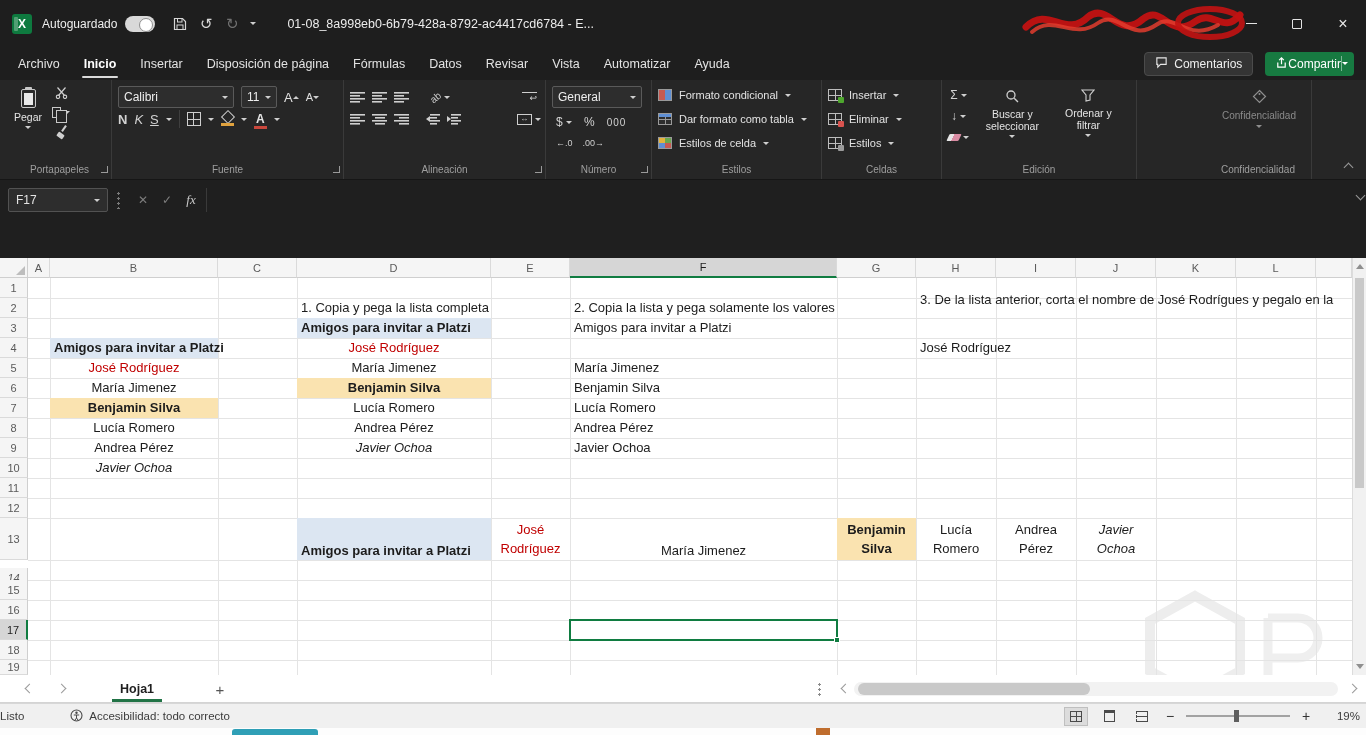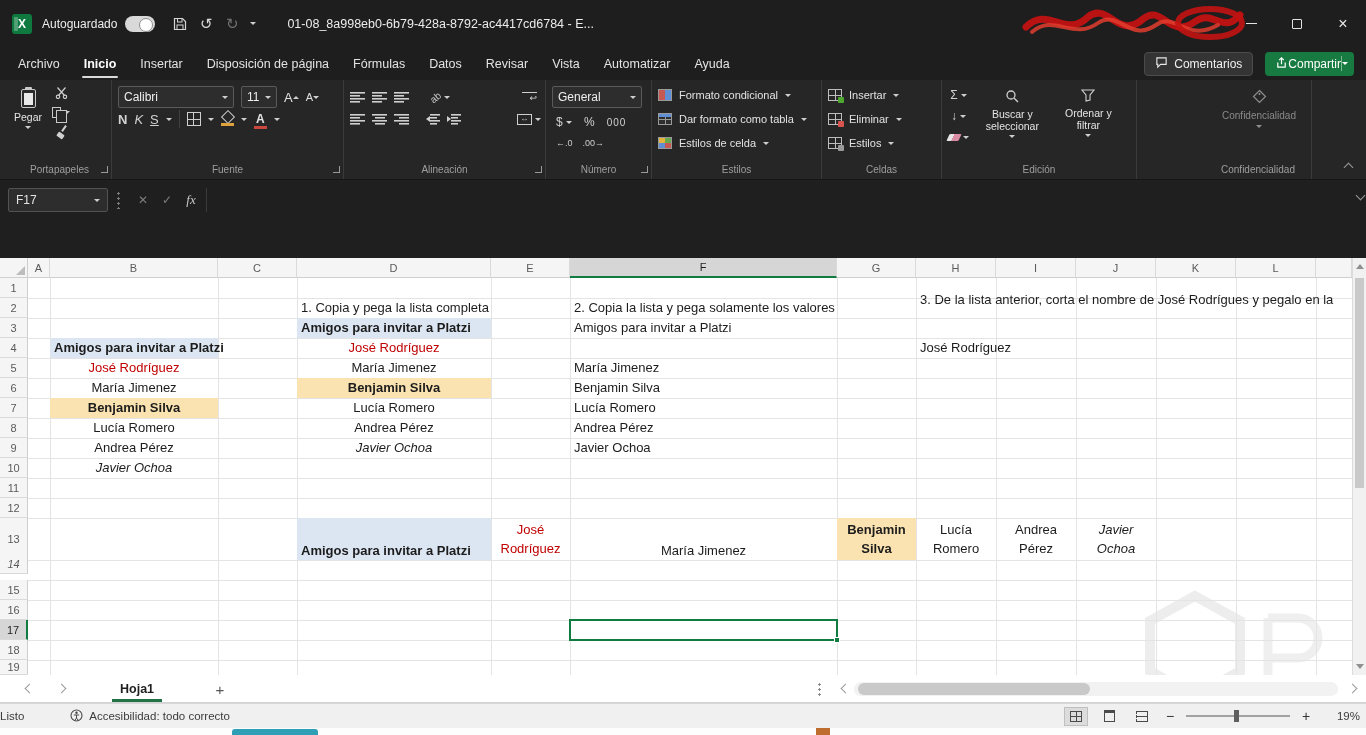--- a/index.html
+++ b/index.html
@@ -499,21 +499,21 @@
       <div class="rowhdr" style="top: 80px; height: 20px;">4</div>
       <div class="rowhdr" style="top: 100px; height: 20px;">5</div>
       <div class="rowhdr" style="top: 120px; height: 20px;">6</div>
       <div class="rowhdr" style="top: 140px; height: 20px;">7</div>
       <div class="rowhdr" style="top: 160px; height: 20px;">8</div>
       <div class="rowhdr" style="top: 180px; height: 20px;">9</div>
       <div class="rowhdr" style="top: 200px; height: 20px;">10</div>
       <div class="rowhdr" style="top: 220px; height: 20px;">11</div>
       <div class="rowhdr" style="top: 240px; height: 20px;">12</div>
       <div class="rowhdr" style="top: 260px; height: 42px;">13</div>
-      <div class="rowhdr" style="top: 296px; height: 20px; font-style: italic;">14</div>
+      <div class="rowhdr" style="top: 310px; height: 20px; font-style: italic;">14</div>
       <div class="rowhdr" style="top: 322px; height: 20px;">15</div>
       <div class="rowhdr" style="top: 342px; height: 20px;">16</div>
       <div class="rowhdr sel" style="top: 362px; height: 20px;">17</div>
       <div class="rowhdr" style="top: 382px; height: 20px;">18</div>
       <div class="rowhdr" style="top: 402px; height: 15px;">19</div>
       <div class="gl" style="left: 50px; top: 20px; width: 1px; height: 397px;"></div>
       <div class="gl" style="left: 218px; top: 20px; width: 1px; height: 397px;"></div>
       <div class="gl" style="left: 297px; top: 20px; width: 1px; height: 397px;"></div>
       <div class="gl" style="left: 491px; top: 20px; width: 1px; height: 397px;"></div>
       <div class="gl" style="left: 570px; top: 20px; width: 1px; height: 397px;"></div>

